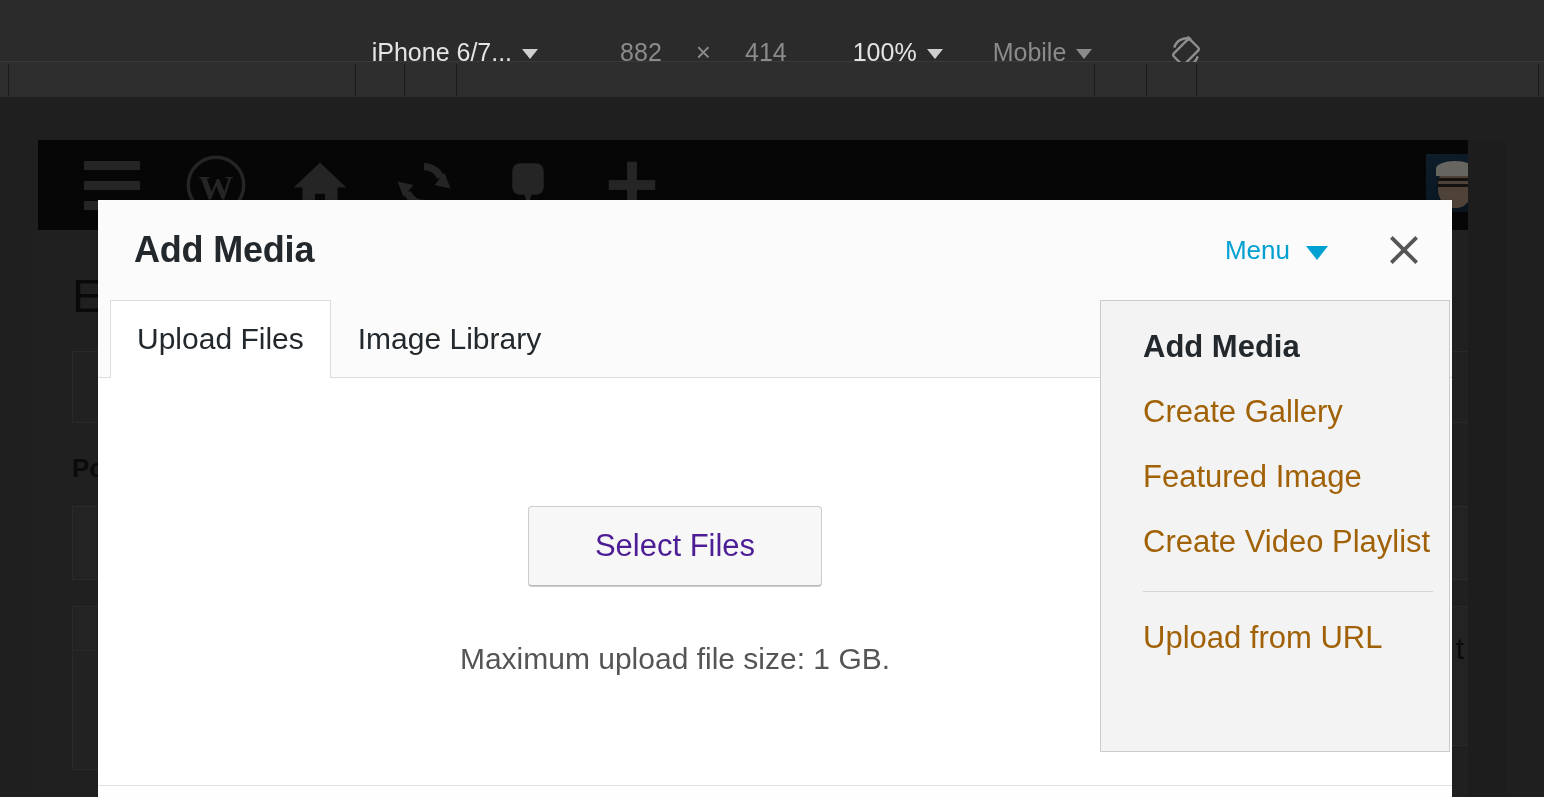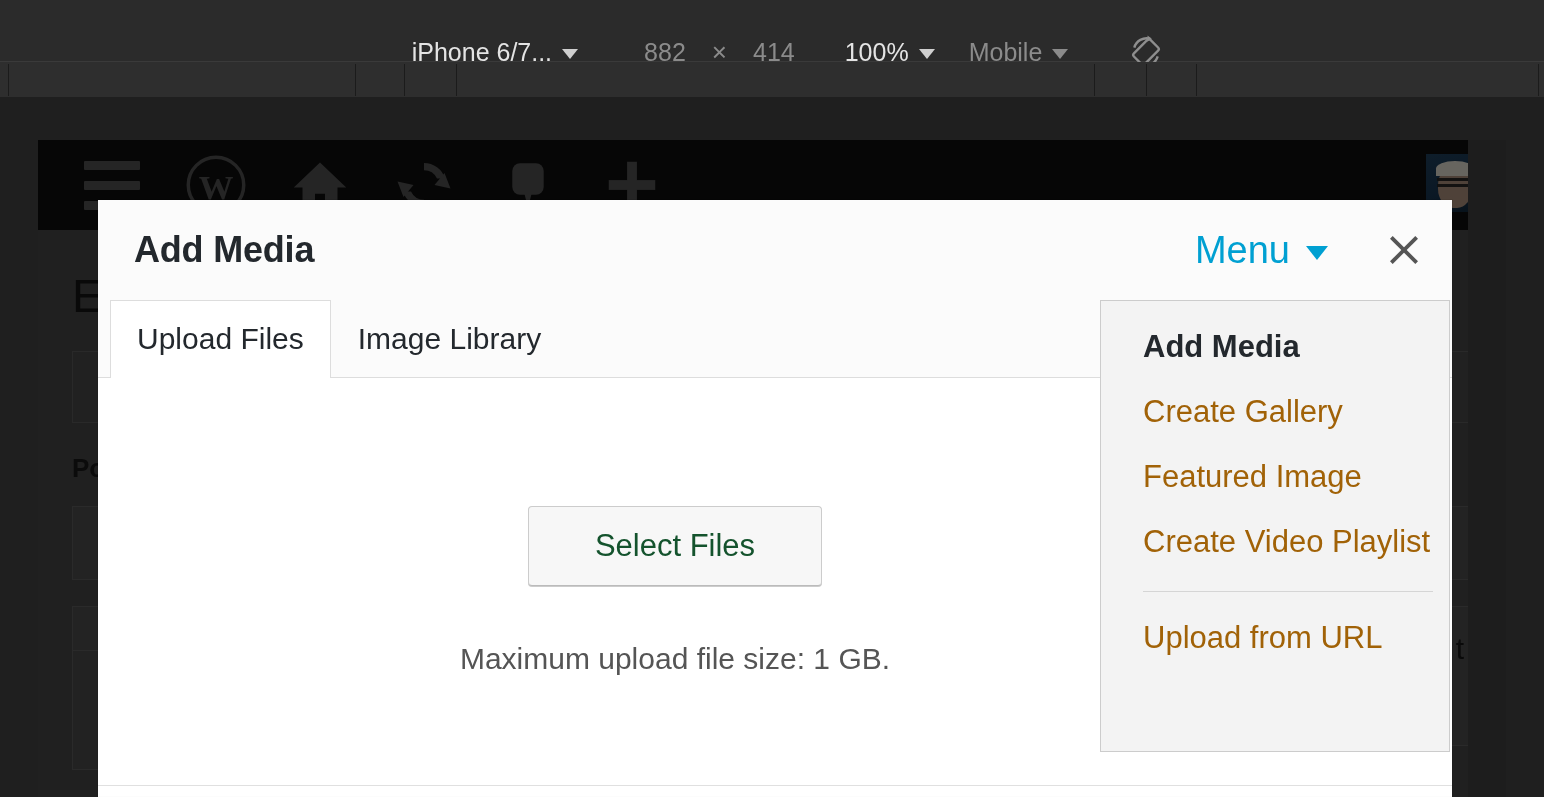--- a/index.html
+++ b/index.html
@@ -29,21 +29,21 @@
     height: 62px;
     background: #2b2b2b;
     border-bottom: 1px solid #3a3a3a;
     display: flex;
     align-items: center;
     justify-content: center;
   }
   .dt-inner {
     display: flex;
     align-items: center;
-    gap: 0px;
+    gap: 8px;
     height: 100%;
     transform: translateX(14px);
     margin-top: 43px;
   }
   .dt-item {
     display: flex;
     align-items: center;
     font-size: 25px;
     line-height: 1;
     white-space: nowrap;
@@ -289,21 +289,21 @@
     display: flex;
     align-items: center;
     height: 100px;
     padding: 0 28px 0 24px;
     background: transparent;
     border: none;
     cursor: pointer;
     font-family: inherit;
   }
   .menu-toggle .label {
-    font-size: 38px;
+    font-size: 26px;
     color: #00a0d2;
     font-weight: 400;
   }
   .menu-toggle .caret {
     margin-left: 16px;
     width: 0; height: 0;
     border-left: 11px solid transparent;
     border-right: 11px solid transparent;
     border-top: 14px solid #00a0d2;
     position: relative;
@@ -362,21 +362,21 @@
     justify-content: center;
   }
   .uploader-inner {
     transform: translate(-100px, 4px);
     text-align: center;
   }
   .select-files-btn {
     display: inline-block;
     padding: 21px 66px;
     font-size: 31px;
-    color: #14532d;
+    color: #4c1d95;
     background: #f7f7f7;
     border: 1px solid #ccc;
     border-bottom-color: #bbb;
     border-radius: 4px;
     cursor: pointer;
     font-family: inherit;
     box-shadow: 0 1px 0 #ccc;
   }
   .max-size {
     margin-top: 56px;

